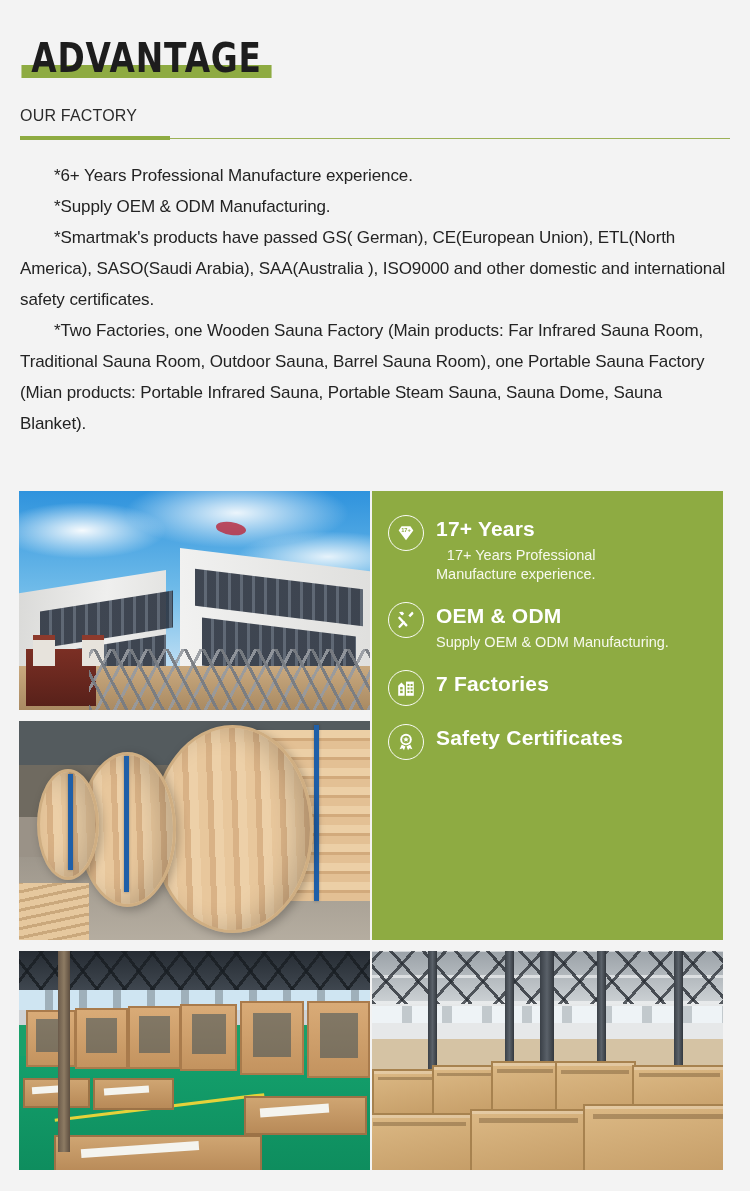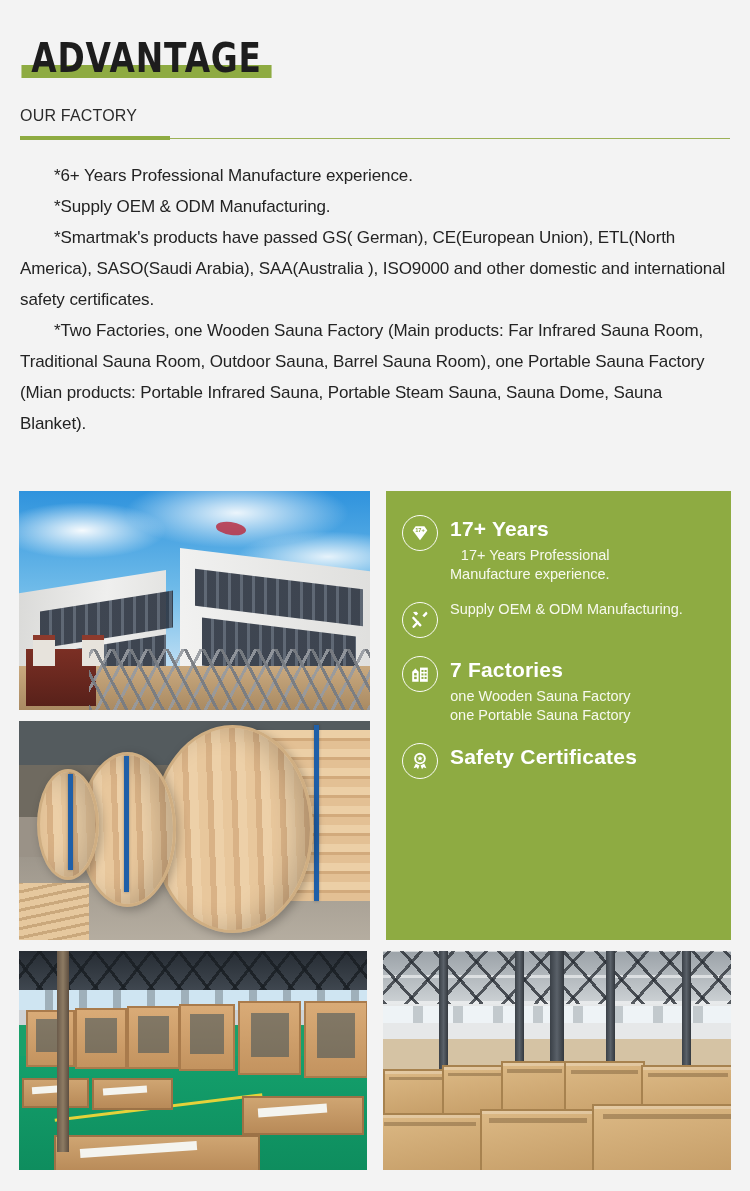--- a/index.html
+++ b/index.html
@@ -93,21 +93,21 @@
 
   
   .grid {
     position: absolute;
     left: 19px;
     top: 491px;
     width: 712px;
   }
   .row {
     display: flex;
-    gap: 16px;
+    gap: 2px;
   }
   .row + .row {
     margin-top: 11px;
   }
   .cell {
     width: 351px;
     height: 219px;
     overflow: hidden;
     position: relative;
     background: #ddd;
@@ -417,20 +417,21 @@
           <svg width="22" height="22" viewBox="0 0 24 24" aria-hidden="true">
             <g fill="#ffffff">
               <path d="M4.4 3.4 L8.2 3.0 L10.0 5.2 L7.9 7.2 L6.2 5.6 Z"></path>
               <rect x="7.2" y="7.0" width="2.6" height="13.5" rx="1.1" transform="rotate(-43 8.5 13.7)"></rect>
               <path d="M19.2 3.2 C20.4 4.4 20.4 5.2 19.2 6.4 L16.6 9.0 L14.6 7.0 L17.2 4.4 C18.2 3.4 18.4 2.4 19.2 3.2 Z"></path>
               <rect x="6.0" y="12.4" width="2.6" height="9.0" rx="1.1" transform="rotate(43 7.3 16.9)"></rect>
             </g>
           </svg>
         </div>
         <div class="f-body">
+          <div class="f-title">OEM &amp; ODM</div>
           <div class="f-desc" style="white-space:pre-line;">Supply OEM &amp; ODM Manufacturing.</div>
         </div>
       </div>
 
       <div class="feature">
         <div class="f-icon">
           <svg width="22" height="22" viewBox="0 0 24 24" aria-hidden="true">
             <g fill="#ffffff">
               <path d="M3.5 9.5 L7.0 6.0 L10.5 9.5 V20.5 H3.5 Z"></path>
               <rect x="12.0" y="5.0" width="8.5" height="15.5"></rect>
@@ -442,22 +443,20 @@
               <rect x="17.0" y="7.6" width="2.2" height="2.2"></rect>
               <rect x="13.6" y="11.4" width="2.2" height="2.2"></rect>
               <rect x="17.0" y="11.4" width="2.2" height="2.2"></rect>
               <rect x="13.6" y="15.2" width="2.2" height="2.2"></rect>
               <rect x="17.0" y="15.2" width="2.2" height="2.2"></rect>
             </g>
           </svg>
         </div>
         <div class="f-body">
           <div class="f-title">7 Factories</div>
-          <div class="f-desc" style="white-space:pre-line;">one Wooden Sauna Factory
-one Portable Sauna Factory</div>
         </div>
       </div>
 
       <div class="feature">
         <div class="f-icon">
           <svg width="22" height="22" viewBox="0 0 24 24" aria-hidden="true">
             <circle cx="12" cy="9.3" r="6.3" fill="#ffffff"></circle>
             <circle cx="12" cy="9.3" r="4.2" fill="#8eab42"></circle>
             <path d="M12 6.2 L12.9 8.1 L15.0 8.3 L13.4 9.7 L13.9 11.8 L12 10.7 L10.1 11.8 L10.6 9.7 L9.0 8.3 L11.1 8.1 Z" fill="#ffffff"></path>
             <path d="M7.4 14.6 L5.0 19.8 L8.3 18.9 L9.8 21.0 L11.4 17.0 Z" fill="#ffffff"></path>

